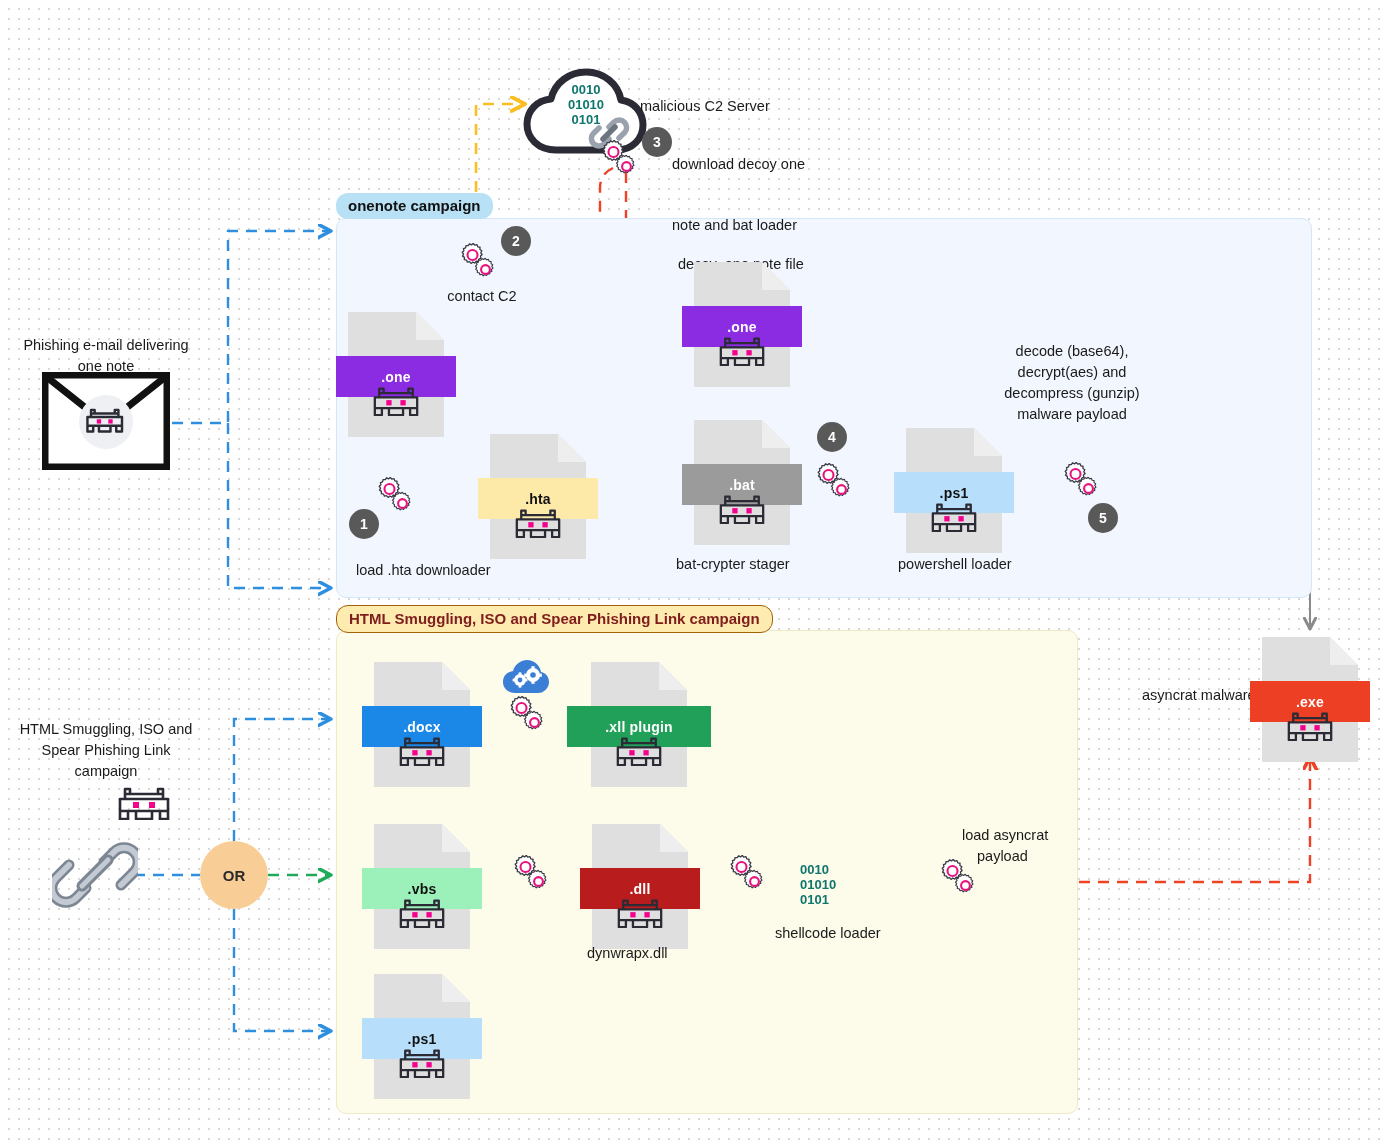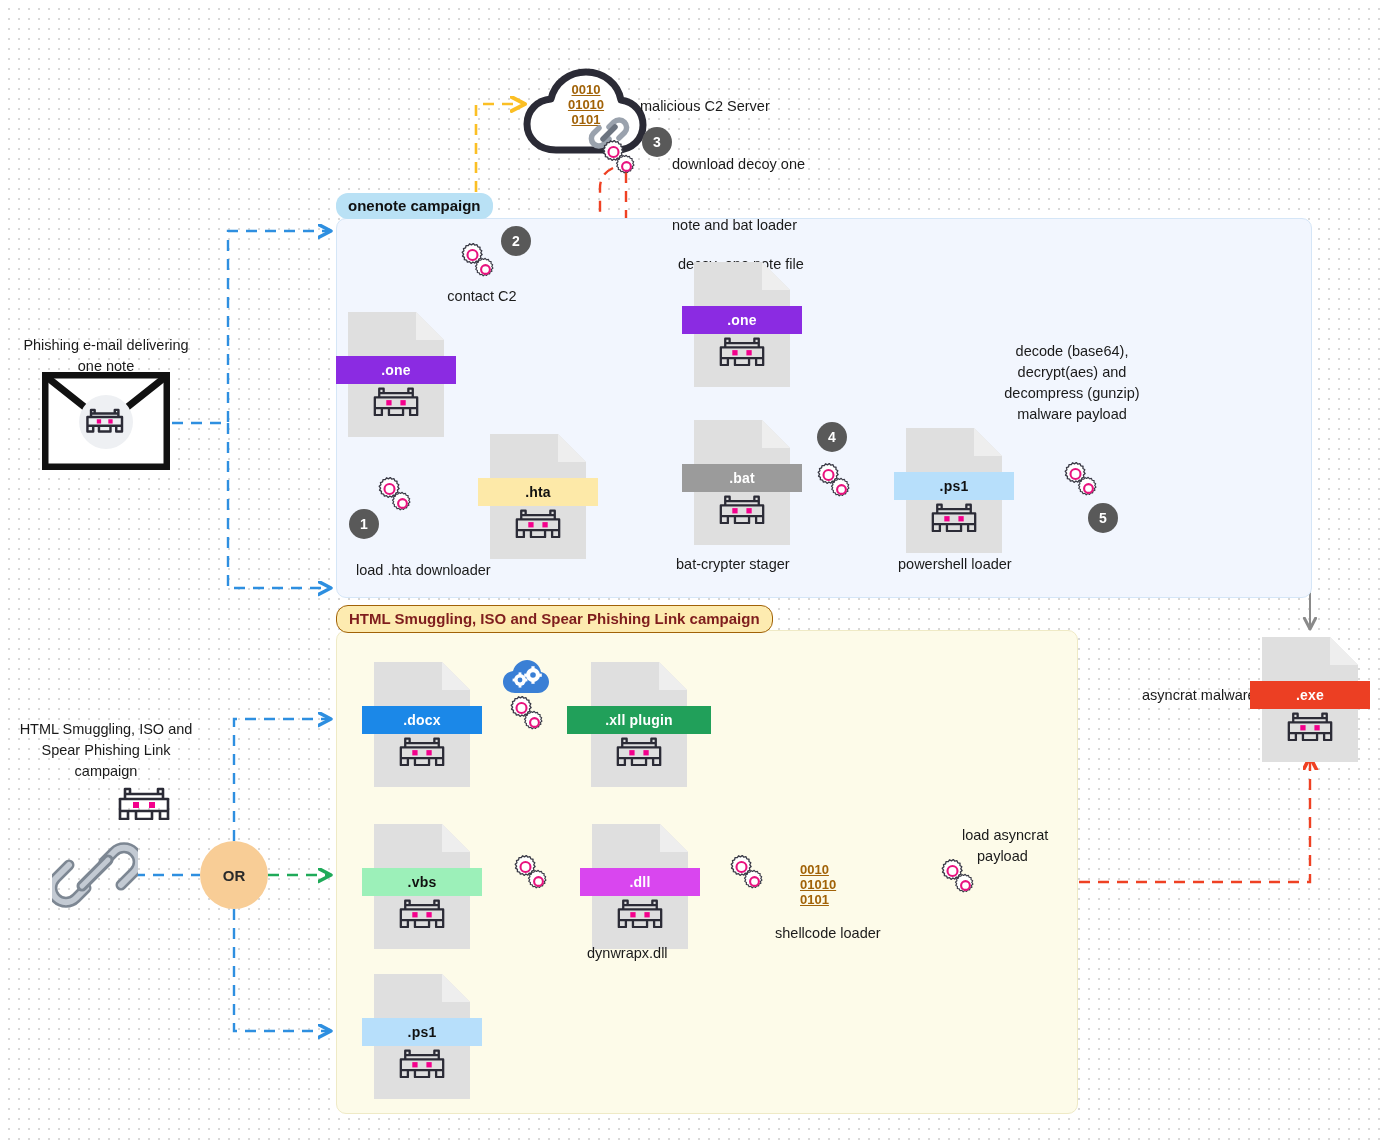--- a/index.html
+++ b/index.html
@@ -27,21 +27,21 @@
   .panel-tag.blue{left:336px;top:193px;background:#b9e1f5;color:#111;}
   .panel-tag.yellow{left:336px;top:605px;background:#fdebb0;color:#7f1d1d;border:1px solid #a16207;}
 
   
   .filecard{position:absolute;width:96px;height:125px;}
   .filecard .body{position:absolute;left:0;top:0;width:96px;height:125px;
      background:#dfdfdf;
      clip-path:polygon(0 0, 68px 0, 96px 28px, 96px 125px, 0 125px);}
   .filecard .fold{position:absolute;left:68px;top:0;width:28px;height:28px;
      background:#eeeeee;clip-path:polygon(0 0,28px 28px,0 28px);}
-  .filecard .tag{position:absolute;left:-12px;right:-12px;top:44px;height:28px;
+  .filecard .tag{position:absolute;left:-12px;right:-12px;top:44px;height:41px;
      display:flex;align-items:center;justify-content:center;
      color:#fff;font-size:14px;font-weight:bold;letter-spacing:.2px;}
   .filecard .tag.wide{left:-24px;right:-24px;}
   .filecard .tag.dark-text{color:#111;}
   .filecard .invader{position:absolute;left:0;right:0;top:74px;
      display:flex;justify-content:center;}
 
   .caption{position:absolute;font-size:14.5px;line-height:21px;color:#1a1a1a;
      white-space:nowrap;}
   .caption.center{text-align:center;}
@@ -54,21 +54,21 @@
   
   .gears{position:absolute;width:46px;height:46px;}
 
   
   .or-node{position:absolute;width:68px;height:68px;border-radius:50%;
      background:#f8cd96;display:flex;align-items:center;justify-content:center;
      font-size:15px;font-weight:bold;color:#2a2a2a;}
 
   .icon-abs{position:absolute;}
   .binary{position:absolute;font-size:13px;font-weight:bold;line-height:15px;
-     text-align:center;color:#a16207;text-decoration:underline;}
+     text-align:center;color:#0f766e;}
 </style>
 </head>
 <body>
 
 <div id="stage">
 
   <svg id="wires" viewBox="0 0 1387 1141">
     <defs>
       <marker id="ah-blue" markerWidth="7" markerHeight="7" refX="5.2" refY="3.1" orient="auto">
         <path d="M0.4,0.4 L5.6,3.1 L0.4,5.8" fill="none" stroke="#2e8fe0" stroke-width="1.5" stroke-linecap="round" stroke-linejoin="round"></path>
@@ -495,21 +495,21 @@
                  -2.6,0.6 -1,-2.6 -2.7,-0.5 0.1,-2.8 -2.3,-1.5 1.3,-2.4 -1.7,-2.2 2.1,-1.9 -0.6,-2.6
                  2.6,-1 0.5,-2.7 2.8,0.1 z" transform="translate(11,14) scale(0.72)"></path>
       </g>
       <circle cx="26.5" cy="26.5" r="4.4" fill="#ffffff" stroke="#e8127e" stroke-width="2.1"></circle>
     </svg>
   </div>
 
   <div class="filecard" style="left:592px;top:824px;">
     <div class="body"></div>
     <div class="fold"></div>
-    <div class="tag" style="background:#d946ef;">.dll</div>
+    <div class="tag" style="background:#b91c1c;">.dll</div>
     <div class="invader">
       <svg width="46" height="30" viewBox="0 0 52 34">
         <path d="M7,3 h5 v5 h-5 z M40,3 h5 v5 h-5 z M7,8 h38 v5 h-38 z M2,13 h48 v12 h-48 z
                  M2,25 h8 v8 h-8 z M18,25 h16 v8 h-16 z M42,25 h8 v8 h-8 z" fill="none" stroke="#2b2b36" stroke-width="2.6" stroke-linejoin="round"></path>
         <rect x="15" y="16" width="6" height="6" fill="#f4008c"></rect>
         <rect x="31" y="16" width="6" height="6" fill="#f4008c"></rect>
       </svg>
     </div>
   </div>
   <div class="caption" style="left:587px;top:943px;">dynwrapx.dll</div>

